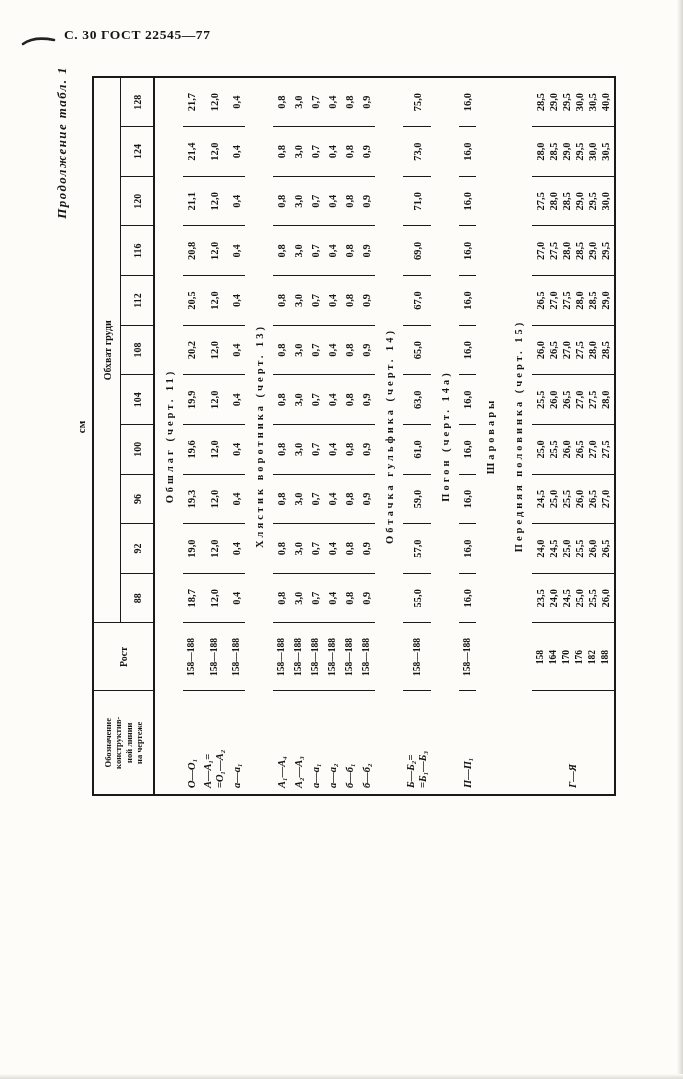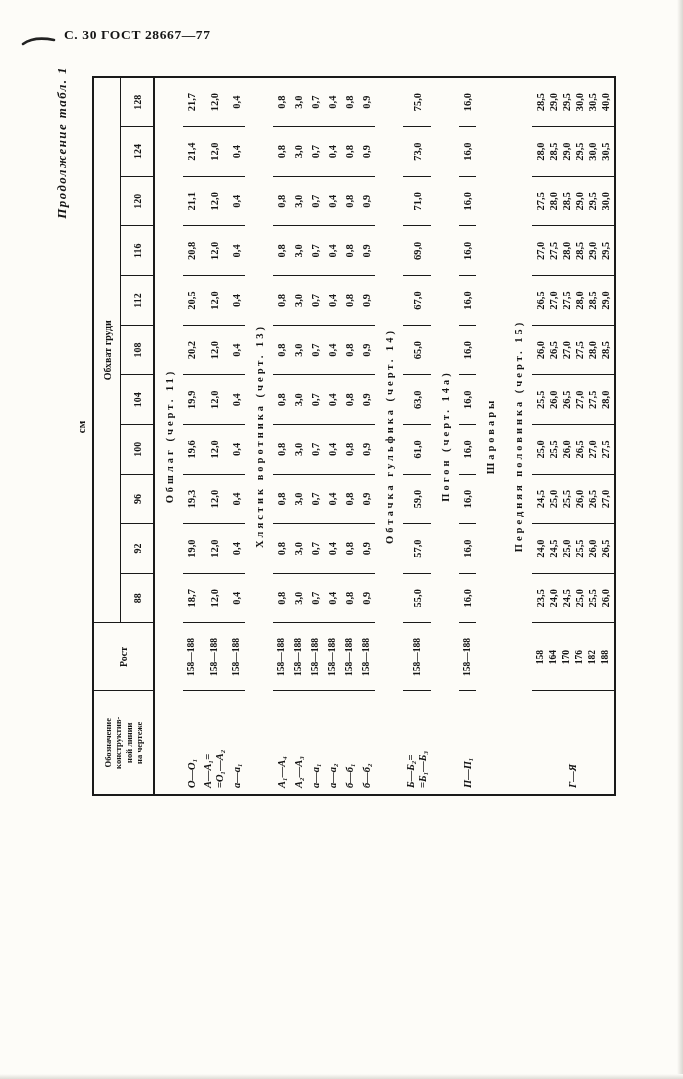--- a/index.html
+++ b/index.html
@@ -56,21 +56,21 @@
 <body>
 
 <div class="page">
 
   <div class="pen-mark">
     <svg width="38" height="14" viewBox="0 0 38 14">
       <path d="M3,10 Q14,2 34,6" stroke="#222" stroke-width="2.6" fill="none" stroke-linecap="round"></path>
     </svg>
   </div>
 
-  <div class="page-header">С. 30 ГОСТ 28667—77</div>
+  <div class="page-header">С. 30 ГОСТ 22545—77</div>
 
   <div class="rotated">
     <div class="continuation">Продолжение табл. 1</div>
     <div class="units">см</div>
     <table class="gost" id="tbl">
         <colgroup>
           <col class="c-desig">
           <col class="c-rost">
           <col>
           <col>

